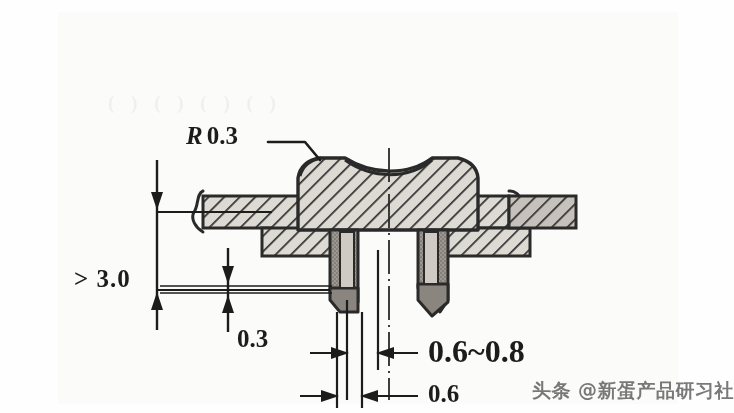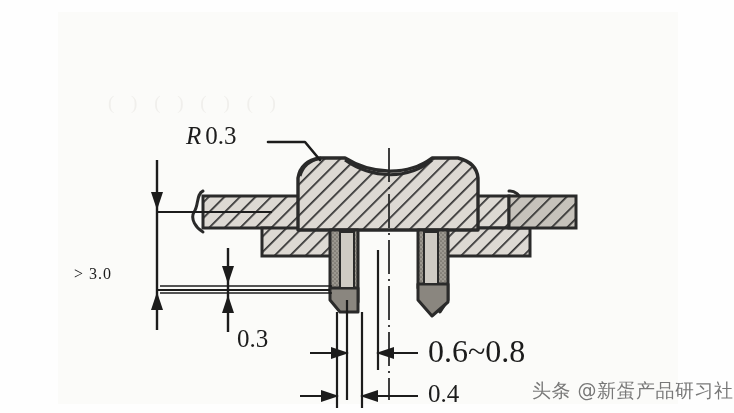--- a/index.html
+++ b/index.html
@@ -7,20 +7,21 @@
     padding: 0;
     background: #ffffff;
   }
   #root {
     position: relative;
     width: 734px;
     height: 413px;
     background: #ffffff;
     overflow: hidden;
     font-family: "Liberation Serif", "DejaVu Serif", serif;
+    font-weight: bold;
   }
   
   .page-field {
     position: absolute;
     left: 0; top: 0;
     width: 734px; height: 413px;
     background: #fefefe;
   }
   .paper-tone {
     position: absolute;
@@ -46,21 +47,21 @@
     width: 734px; height: 413px;
   }
   .lbl {
     position: absolute;
     color: #1c1c1c;
     white-space: nowrap;
     line-height: 1;
   }
   .lbl-r03    { left: 186px; top: 123px; font-size: 25px; }
   .lbl-r03 i  { font-style: italic; padding-right: 4px; }
-  .lbl-gt30   { left: 74px;  top: 266px; font-size: 16px; letter-spacing: 1px;}
+  .lbl-gt30   { left: 74px;  top: 266px; font-size: 25px; letter-spacing: 1px;}
   .lbl-03     { left: 237px; top: 326px; font-size: 25px; }
   .lbl-0608   { left: 428px; top: 335px; font-size: 32px; }
   .lbl-04     { left: 428px; top: 381px; font-size: 25px; }
   .watermark {
     position: absolute;
     left: 532px;
     top: 378px;
     font-family: "DejaVu Sans", sans-serif;
     font-size: 19px;
     color: #5c5c5c;
@@ -208,17 +209,17 @@
   </svg>
 
   <div class="lbl lbl-r03"><i>R</i><span>0.3</span></div>
 
   <div class="lbl lbl-gt30">&gt; 3.0</div>
 
   <div class="lbl lbl-03">0.3</div>
 
   <div class="lbl lbl-0608">0.6~0.8</div>
 
-  <div class="lbl lbl-04">0.4</div>
+  <div class="lbl lbl-04">0.6</div>
 
   <div class="watermark">头条 @新蛋产品研习社</div>
 
 </div>
 
 </body></html>

